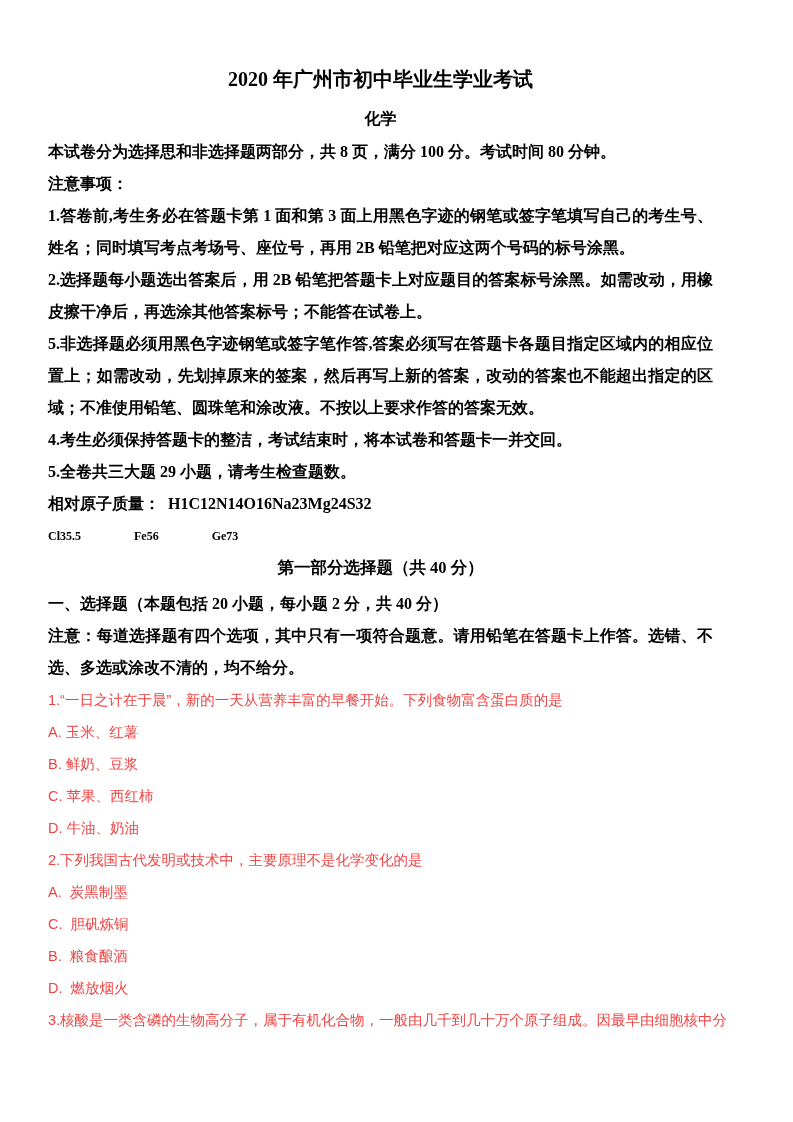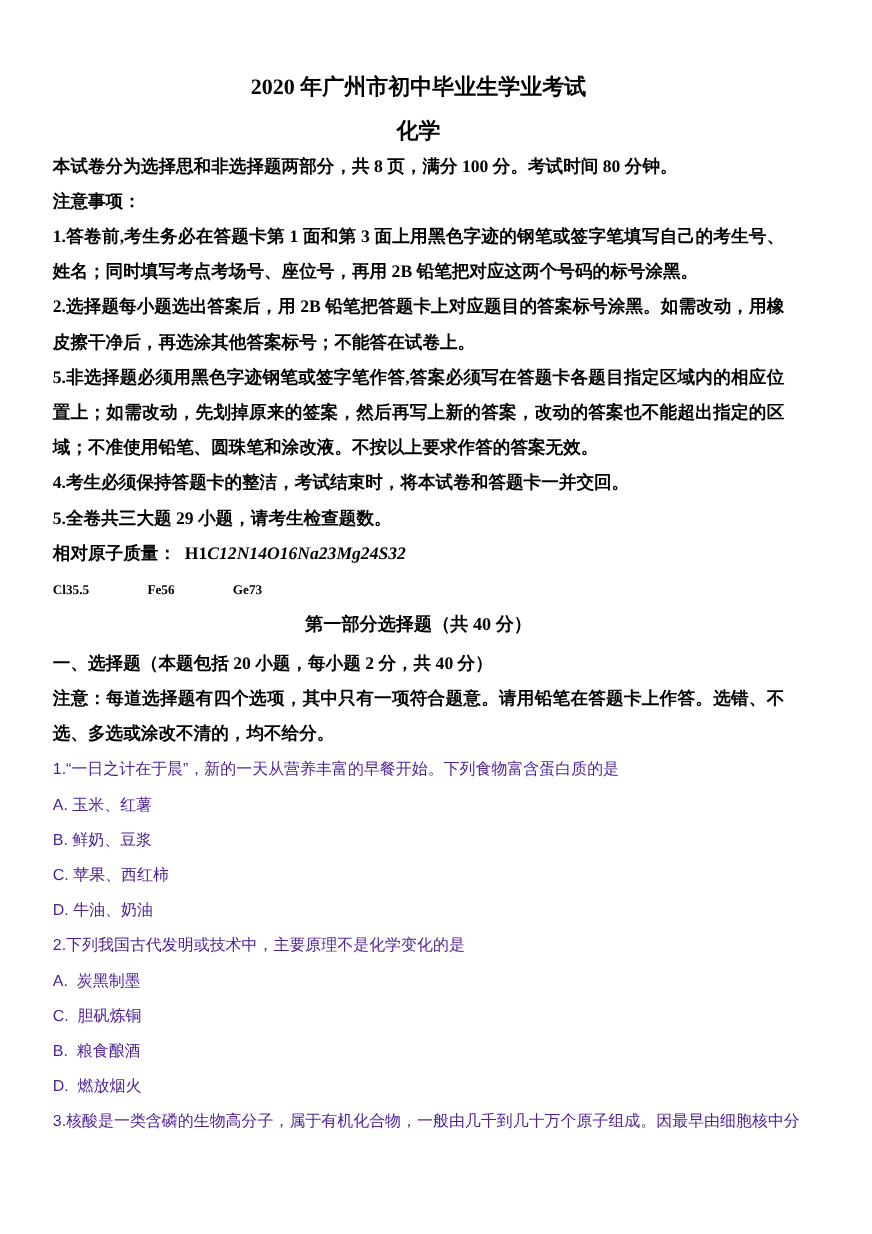--- a/index.html
+++ b/index.html
@@ -24,21 +24,21 @@
   .title {
     margin: 0;
     text-align: center;
     font-size: 20px;
     font-weight: bold;
     line-height: 26px;
   }
   .subtitle {
     margin: 14px 0 0 0;
     text-align: center;
-    font-size: 20px;
+    font-size: 16px;
     font-weight: bold;
     line-height: 26px;
   }
   .bold-block {
     margin-top: 4px;
   }
   .bold-block p {
     margin: 0;
     font-size: 16px;
     font-weight: bold;
@@ -52,21 +52,20 @@
     font-size: 16px;
     font-weight: bold;
     line-height: 32px;
     padding-right: 20px;
   }
   .atomic-row1 .am-first {
     white-space: nowrap;
   }
   .atomic-row1 .am-symbol {
     white-space: nowrap;
-    font-style: italic;
   }
   .am-first .am-h1 {
     margin-left: 8px;
   }
   .atomic-row2 {
     font-size: 12px;
     font-weight: bold;
     line-height: 32px;
   }
   .atomic-row2 .am2-symbol {
@@ -75,21 +74,21 @@
   }
   .section-heading {
     margin: 0;
     text-align: center;
     font-size: 16.5px;
     font-weight: bold;
     line-height: 32px;
   }
   .questions {
     font-family: "Liberation Sans", "DejaVu Sans", sans-serif;
-    color: #4c1d95;
+    color: #ef4444;
     font-size: 14.5px;
     line-height: 32px;
   }
   .questions p {
     margin: 0;
   }
   .q-stem {
     white-space: nowrap;
   }
   .q-option {

